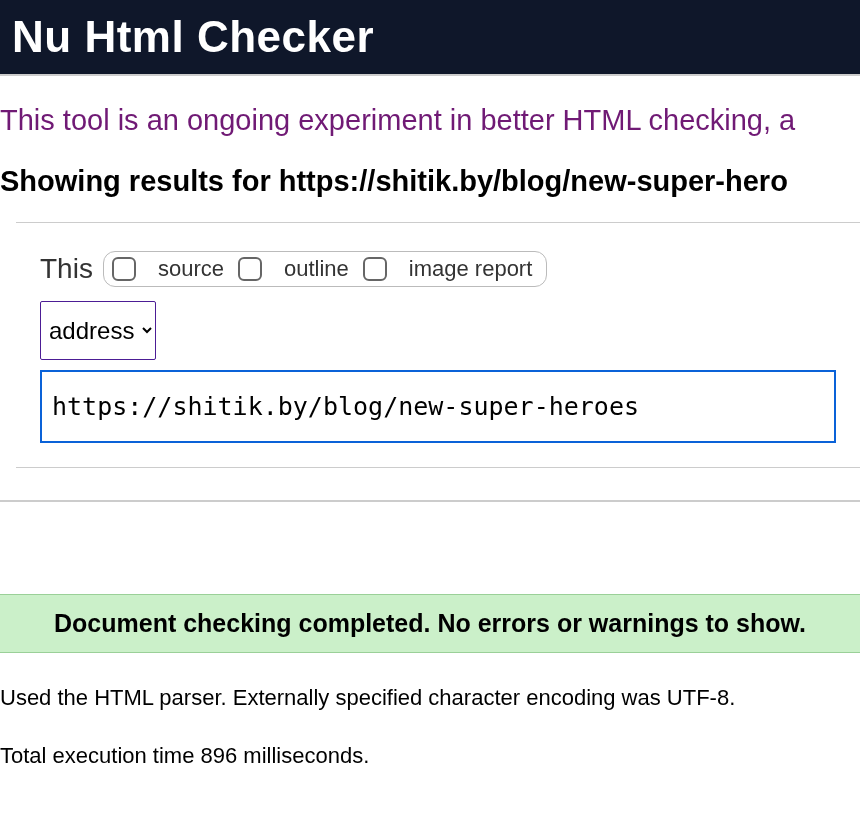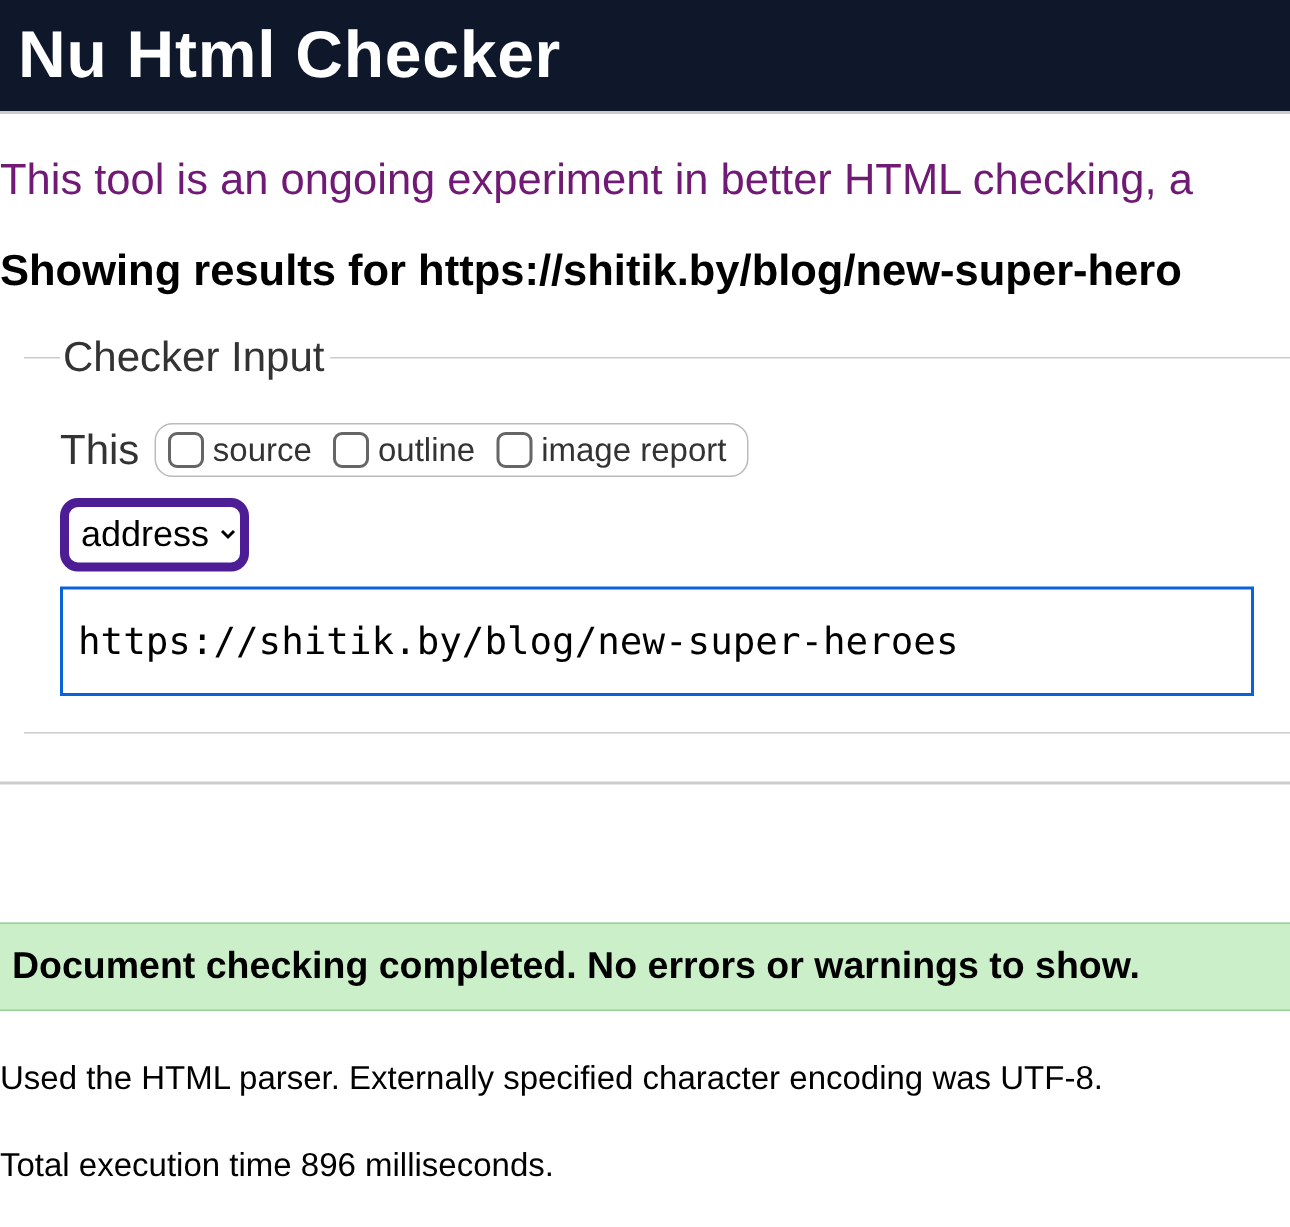--- a/index.html
+++ b/index.html
@@ -67,21 +67,21 @@
     border-radius: 12px;
     padding: 4px 14px 4px 8px;
     display: inline-flex;
     align-items: center;
     gap: 14px;
     background: #fff;
   }
   .cb-item {
     display: inline-flex;
     align-items: center;
-    gap: 6px;
+    gap: 22px;
   }
   .cb-box {
     width: 24px;
     height: 24px;
     border: 2px solid #666;
     border-radius: 6px;
     display: inline-block;
     background: #fff;
   }
   .cb-label {
@@ -99,23 +99,23 @@
   }
   .btn-options {
     margin-left: 12px;
   }
   .btn-check {
     font-size: 26px;
     padding: 4px 14px;
   }
   select.checkby {
     font-size: 24px;
-    padding: 4px 4px;
-    border: 6px solid #4c1d95;
-    border-radius: 12px;
+    padding: 14px 4px;
+    border: 1px solid #4c1d95;
+    border-radius: 2px;
     background: #fff;
     font-family: inherit;
   }
   .url-input {
     display: block;
     width: 100%;
     margin-top: 10px;
     border: 2px solid #0a62d8;
     font-family: ui-monospace, Menlo, Consolas, monospace;
     font-size: 25px;
@@ -128,42 +128,41 @@
     margin: 32px 0 0 0;
   }
   .success {
     background: #cbf0c9;
     border-top: 1px solid #9ad098;
     border-bottom: 1px solid #9ad098;
     font-weight: 700;
     font-size: 25px;
     padding: 14px 8px;
     margin-top: 92px;
-    text-align: left;
+    text-align: center;
     white-space: nowrap;
   }
   .meta-line {
     font-size: 22px;
     padding: 10px 0 0 0;
     white-space: nowrap;
   }
 </style>
 </head>
 <body>
 
 <div class="header">
   <h1>Nu Html Checker</h1>
 </div>
 
 <p class="intro">This tool is an ongoing experiment in better HTML checking, a</p>
 
 <p class="results-for">Showing results for https://shitik.by/blog/new-super-hero</p>
 
 <fieldset>
-  <legend>Checker Input</legend>
 
   <div class="row">
     <span class="label">This</span>
     <span class="show-group">
       <span class="cb-item">
         <span class="cb-box"></span>
         <span class="cb-label">source</span>
       </span>
       <span class="cb-item">
         <span class="cb-box"></span>

